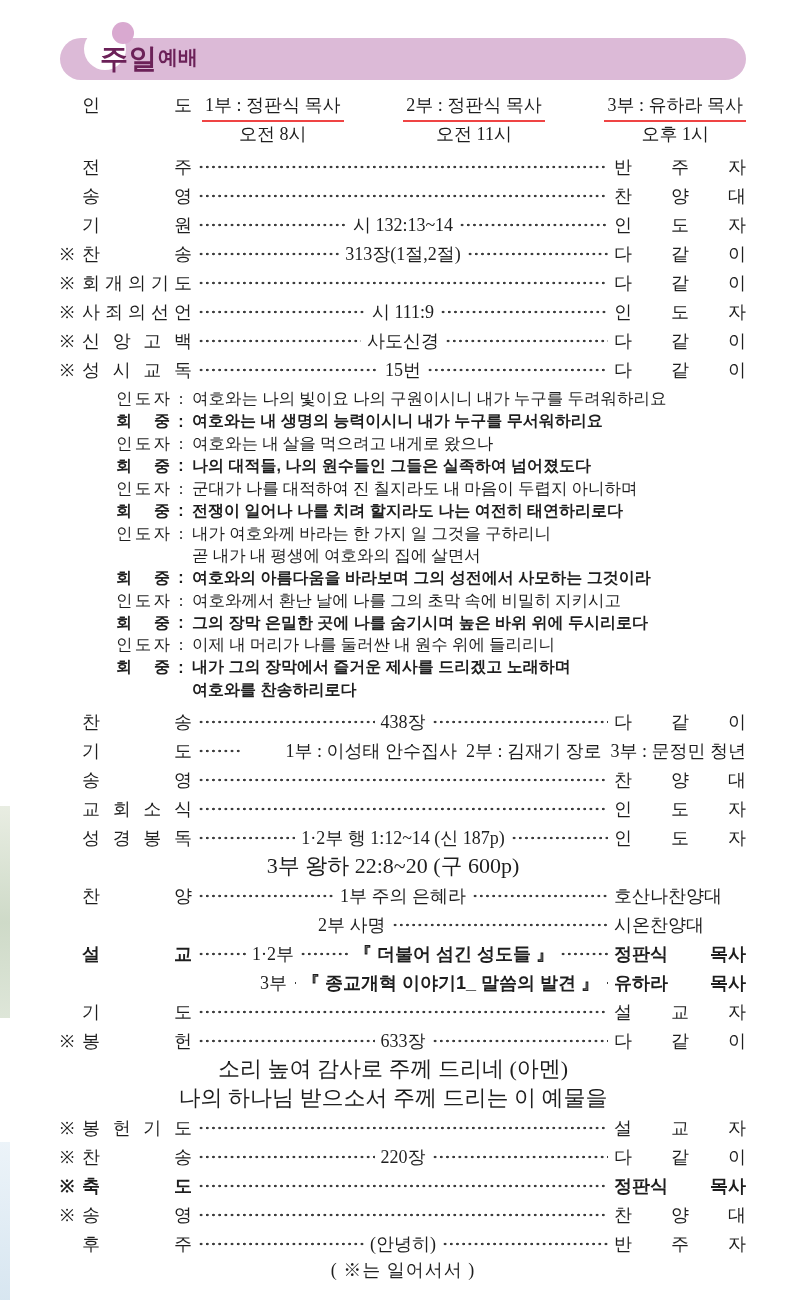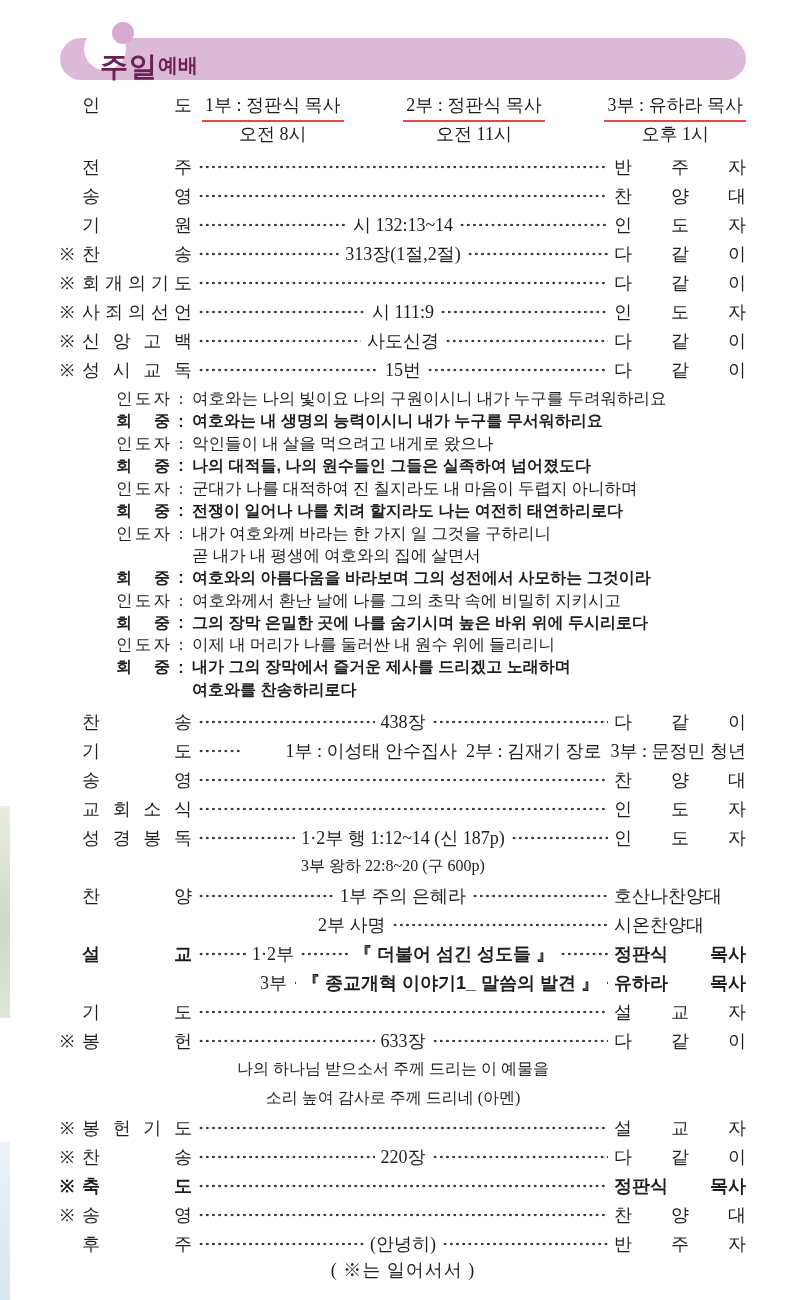--- a/index.html
+++ b/index.html
@@ -24,21 +24,21 @@
     background:linear-gradient(180deg,#eaf2f8,#d3e3ef);opacity:.9;}
 
   .content{position:relative;padding:38px 54px 0 60px;}
 
   
   .banner{position:relative;width:100%;height:42px;background:var(--banner);
     border-radius:22px;margin-bottom:13px;}
   .logo{position:absolute;left:24px;top:-12px;width:64px;height:52px;}
   .logo .c1{position:absolute;left:0;top:2px;width:42px;height:42px;border-radius:50%;background:#ffffff;}
   .logo .c2{position:absolute;left:28px;top:-4px;width:22px;height:22px;border-radius:50%;background:var(--banner2);}
-  .btitle{position:absolute;left:40px;top:10px;white-space:nowrap;
+  .btitle{position:absolute;left:40px;top:2px;white-space:nowrap;
     font-family:"Liberation Sans","DejaVu Sans",sans-serif;font-weight:bold;color:var(--title);}
   .btitle .t1{font-size:28px;letter-spacing:1px;}
   .btitle .t2{font-size:20px;vertical-align:4px;letter-spacing:0;}
 
   
   .leadrow{display:flex;margin-bottom:6px;font-size:18px;}
   .leadcols{flex:1;display:flex;justify-content:space-between;padding-left:10px;}
   .leadcol{text-align:center;}
   .leadhead{border-bottom:2px solid #ef4444;padding:0 3px 3px 3px;}
   .leadtime{}
@@ -52,21 +52,21 @@
   .ldr{flex:1 1 30px;height:20px;align-self:center;margin:0 6px;
     background-image:radial-gradient(circle,#3c3c3c 1.3px,transparent 1.55px);
     background-size:6.2px 20px;background-position:0 center;background-repeat:repeat-x;}
   .ldr.fix{flex:0 0 44px;}
   .seg{white-space:nowrap;}
   .seg.b{font-family:"Liberation Sans","DejaVu Sans",sans-serif;font-weight:bold;}
   .fillseg{flex:1;text-align:right;white-space:pre;padding-left:6px;}
   .rgt{width:132px;flex:0 0 132px;display:flex;justify-content:space-between;white-space:nowrap;}
   .rgt.one{justify-content:flex-start;}
   .rgt.b{font-family:Liberation Sans, sans-serif;font-weight:bold;text-align:right;}
-  .cline{height:29px;line-height:27px;text-align:center;font-size:16px;padding-right:20px;}
+  .cline{height:29px;line-height:27px;text-align:center;font-size:22px;padding-right:20px;}
   .subspacer1{flex:0 0 258px;}
   .subspacer2{flex:0 0 200px;}
 
   
   .reading{margin:4px 0 6px 56px;}
   .rline{display:flex;align-items:center;height:22.4px;font-size:16.5px;}
   .rline.b{font-family:"Liberation Sans","DejaVu Sans",sans-serif;font-weight:bold;font-size:16px;}
   .spk{width:54px;flex:0 0 54px;display:flex;justify-content:space-between;}
   .colon{flex:0 0 22px;text-align:center;}
   .hidden{visibility:hidden;}
@@ -260,21 +260,21 @@
           <span class="colon">:</span>
           <span class="rtxt">여호와는 내 생명의 능력이시니 내가 누구를 무서워하리요</span>
         </div>
         <div class="rline">
           <span class="spk">
             <span>인</span>
             <span>도</span>
             <span>자</span>
           </span>
           <span class="colon">:</span>
-          <span class="rtxt">악인들이 내 살을 먹으려고 내게로 왔으나</span>
+          <span class="rtxt">여호와는 내 살을 먹으려고 내게로 왔으나</span>
         </div>
         <div class="rline b">
           <span class="spk">
             <span>회</span>
             <span>중</span>
           </span>
           <span class="colon">:</span>
           <span class="rtxt">나의 대적들, 나의 원수들인 그들은 실족하여 넘어졌도다</span>
         </div>
         <div class="rline">
@@ -497,22 +497,22 @@
           </div>
           <div class="ldr"></div>
           <span class="seg">633장</span>
           <div class="ldr"></div>
           <div class="rgt">
             <span>다</span>
             <span>같</span>
             <span>이</span>
           </div>
         </div>
+        <div class="cline">소리 높여 감사로 주께 드리네 (아멘)</div>
         <div class="cline">나의 하나님 받으소서 주께 드리는 이 예물을</div>
-        <div class="cline">소리 높여 감사로 주께 드리네 (아멘)</div>
         <div class="prow">
           <span class="pre">※</span>
           <div class="lbl">
             <span>봉</span>
             <span>헌</span>
             <span>기</span>
             <span>도</span>
           </div>
           <div class="ldr"></div>
           <div class="rgt">

